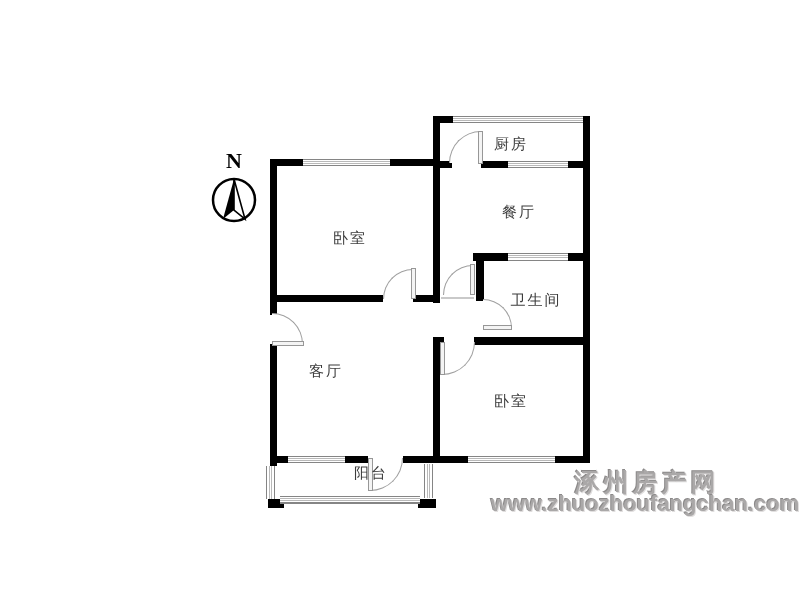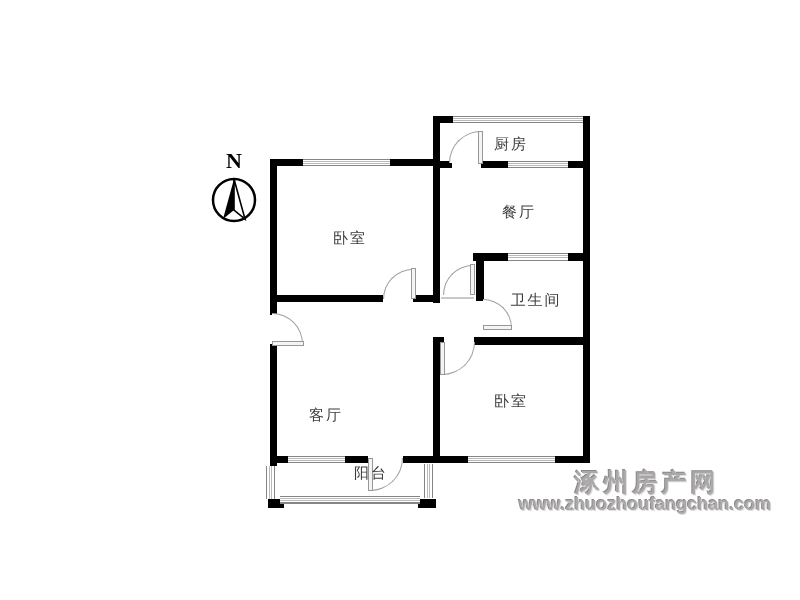--- a/index.html
+++ b/index.html
@@ -23,21 +23,21 @@
   .arc.br { border-bottom-right-radius:100% 100%; border-bottom-width:1px; border-right-width:1px; }
   .leaf { position:absolute; background:#f4f4f4; border:1px solid #979797; box-sizing:border-box; }
   .sill { position:absolute; background:#c9c9c9; }
 
   .rlabel { position:absolute; transform:translate(-50%,-50%); font-size:15px; color:#3c3c3c;
             letter-spacing:2px; white-space:nowrap; }
 
   .wm { position:absolute; transform:translate(-50%,-50%); font-weight:bold; white-space:nowrap;
         color:#aaa8a8; text-shadow:1px 1px 0 #e0dede, -1px -1px 0 #8b8989; }
   .wm1 { left:647px; top:471px; font-size:25px; letter-spacing:4px; }
-  .wm2 { left:645px; top:493px; font-size:18px; letter-spacing:0px; }
+  .wm2 { left:645px; top:493px; font-size:22px; letter-spacing:0px; }
 
   .compass { position:absolute; left:204px; top:136px; width:60px; height:84px; }
 </style>
 </head>
 <body>
 
 <div id="canvas">
 
   <div class="wall" style="left:270px;top:148px;width:7px;height:156px;"></div>
   <div class="wall" style="left:270px;top:333px;width:7px;height:122px;"></div>
@@ -102,21 +102,21 @@
   <div class="arc tr" style="left:272px;top:302px;width:31px;height:31px;"></div>
   <div class="leaf" style="left:272px;top:330px;width:32px;height:5px;"></div>
 
   <div class="arc br" style="left:370px;top:447px;width:33px;height:33px;"></div>
   <div class="leaf" style="left:368px;top:447px;width:5px;height:33px;"></div>
 
   <div class="rlabel" style="left:511px;top:133px;">厨房</div>
   <div class="rlabel" style="left:519px;top:201px;">餐厅</div>
   <div class="rlabel" style="left:350px;top:227px;">卧室</div>
   <div class="rlabel" style="left:536px;top:289px;">卫生间</div>
-  <div class="rlabel" style="left:326px;top:360px;margin-top:44px;">客厅</div>
+  <div class="rlabel" style="left:326px;top:360px;">客厅</div>
   <div class="rlabel" style="left:511px;top:390px;">卧室</div>
   <div class="rlabel" style="left:339px;top:462px;margin-left:32px;">阳台</div>
 
   <svg class="compass" viewBox="0 0 60 84">
     <text x="30" y="21" text-anchor="middle" font-family="Liberation Serif, serif" font-size="22" font-weight="bold" fill="#000">N</text>
     <circle cx="30" cy="53" r="21" fill="none" stroke="#000" stroke-width="2.5"></circle>
     <polygon points="30,32 19,72 30,63" fill="#000"></polygon>
     <polygon points="30,32 41,72 30,63" fill="#fff" stroke="#000" stroke-width="1.6"></polygon>
   </svg>
 

